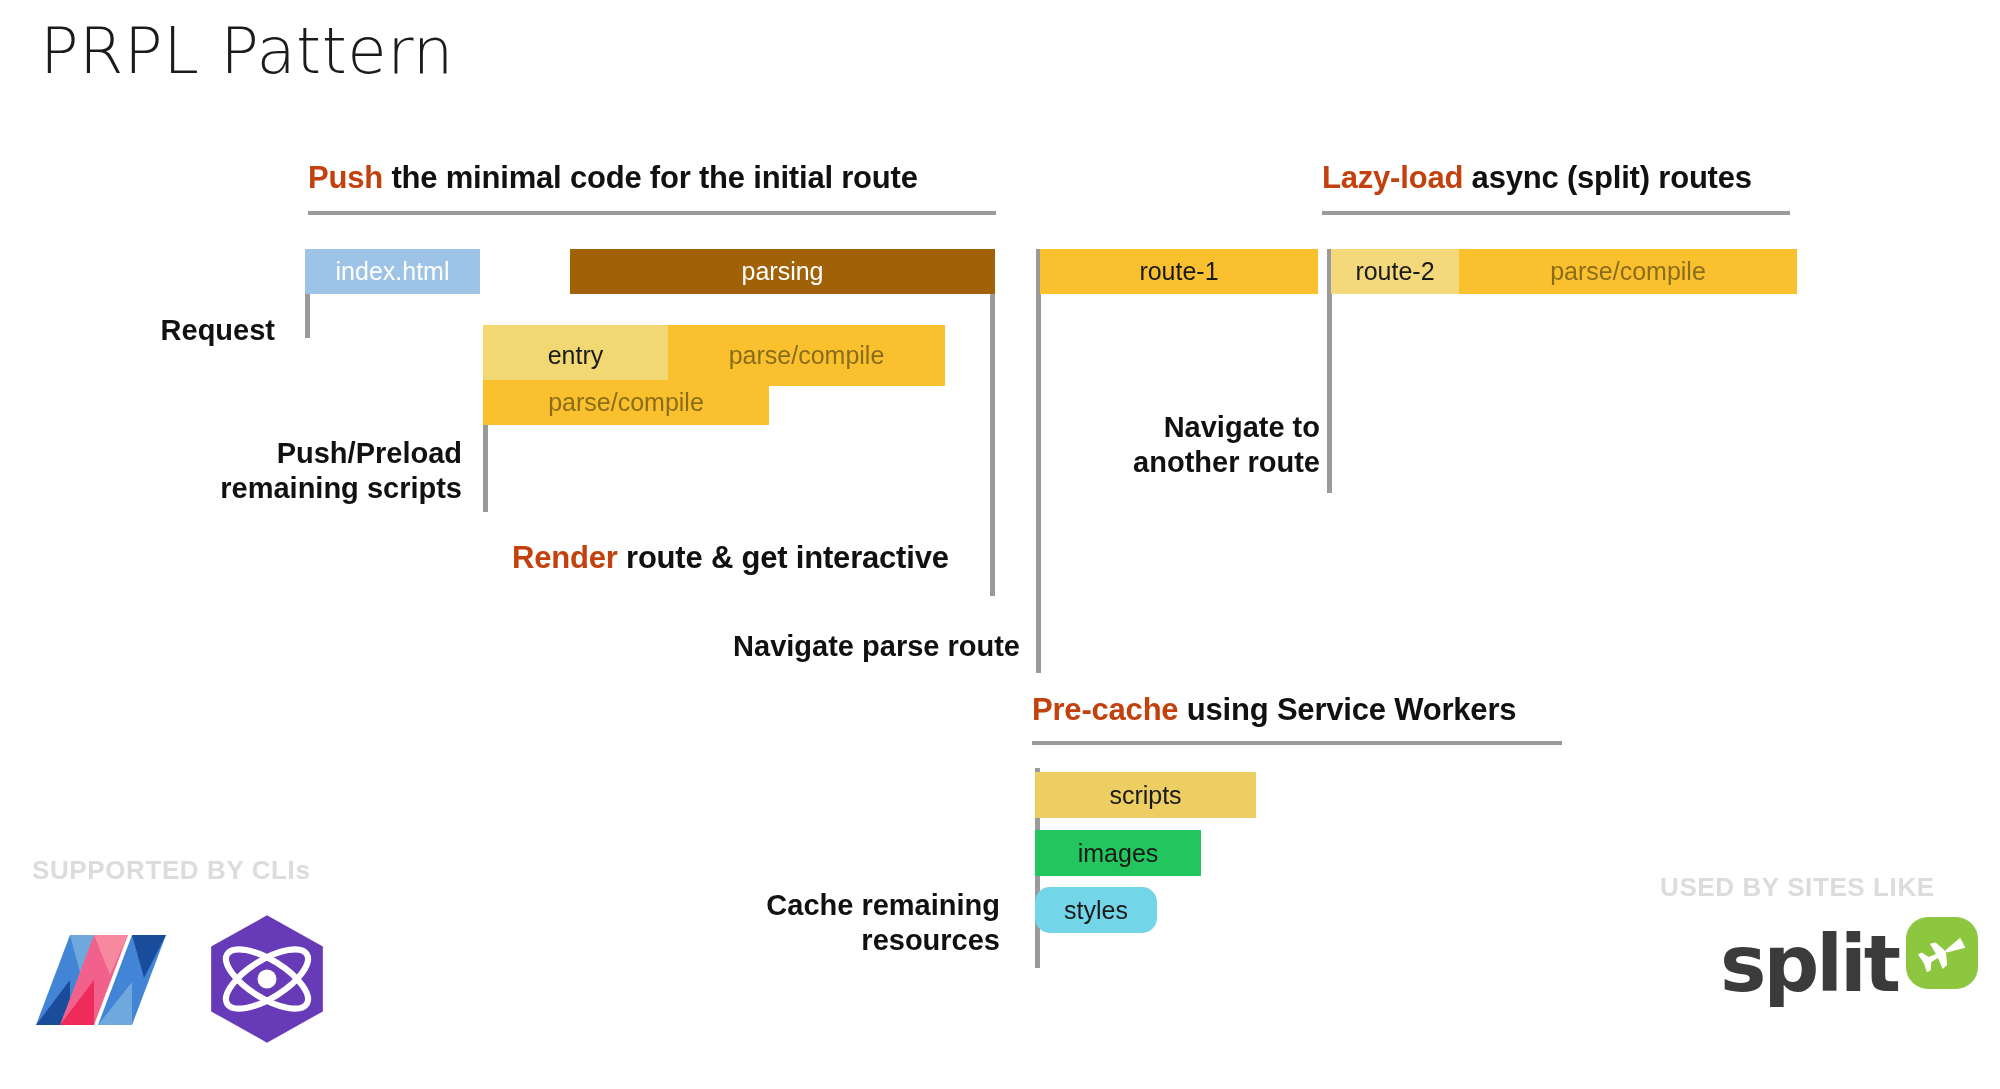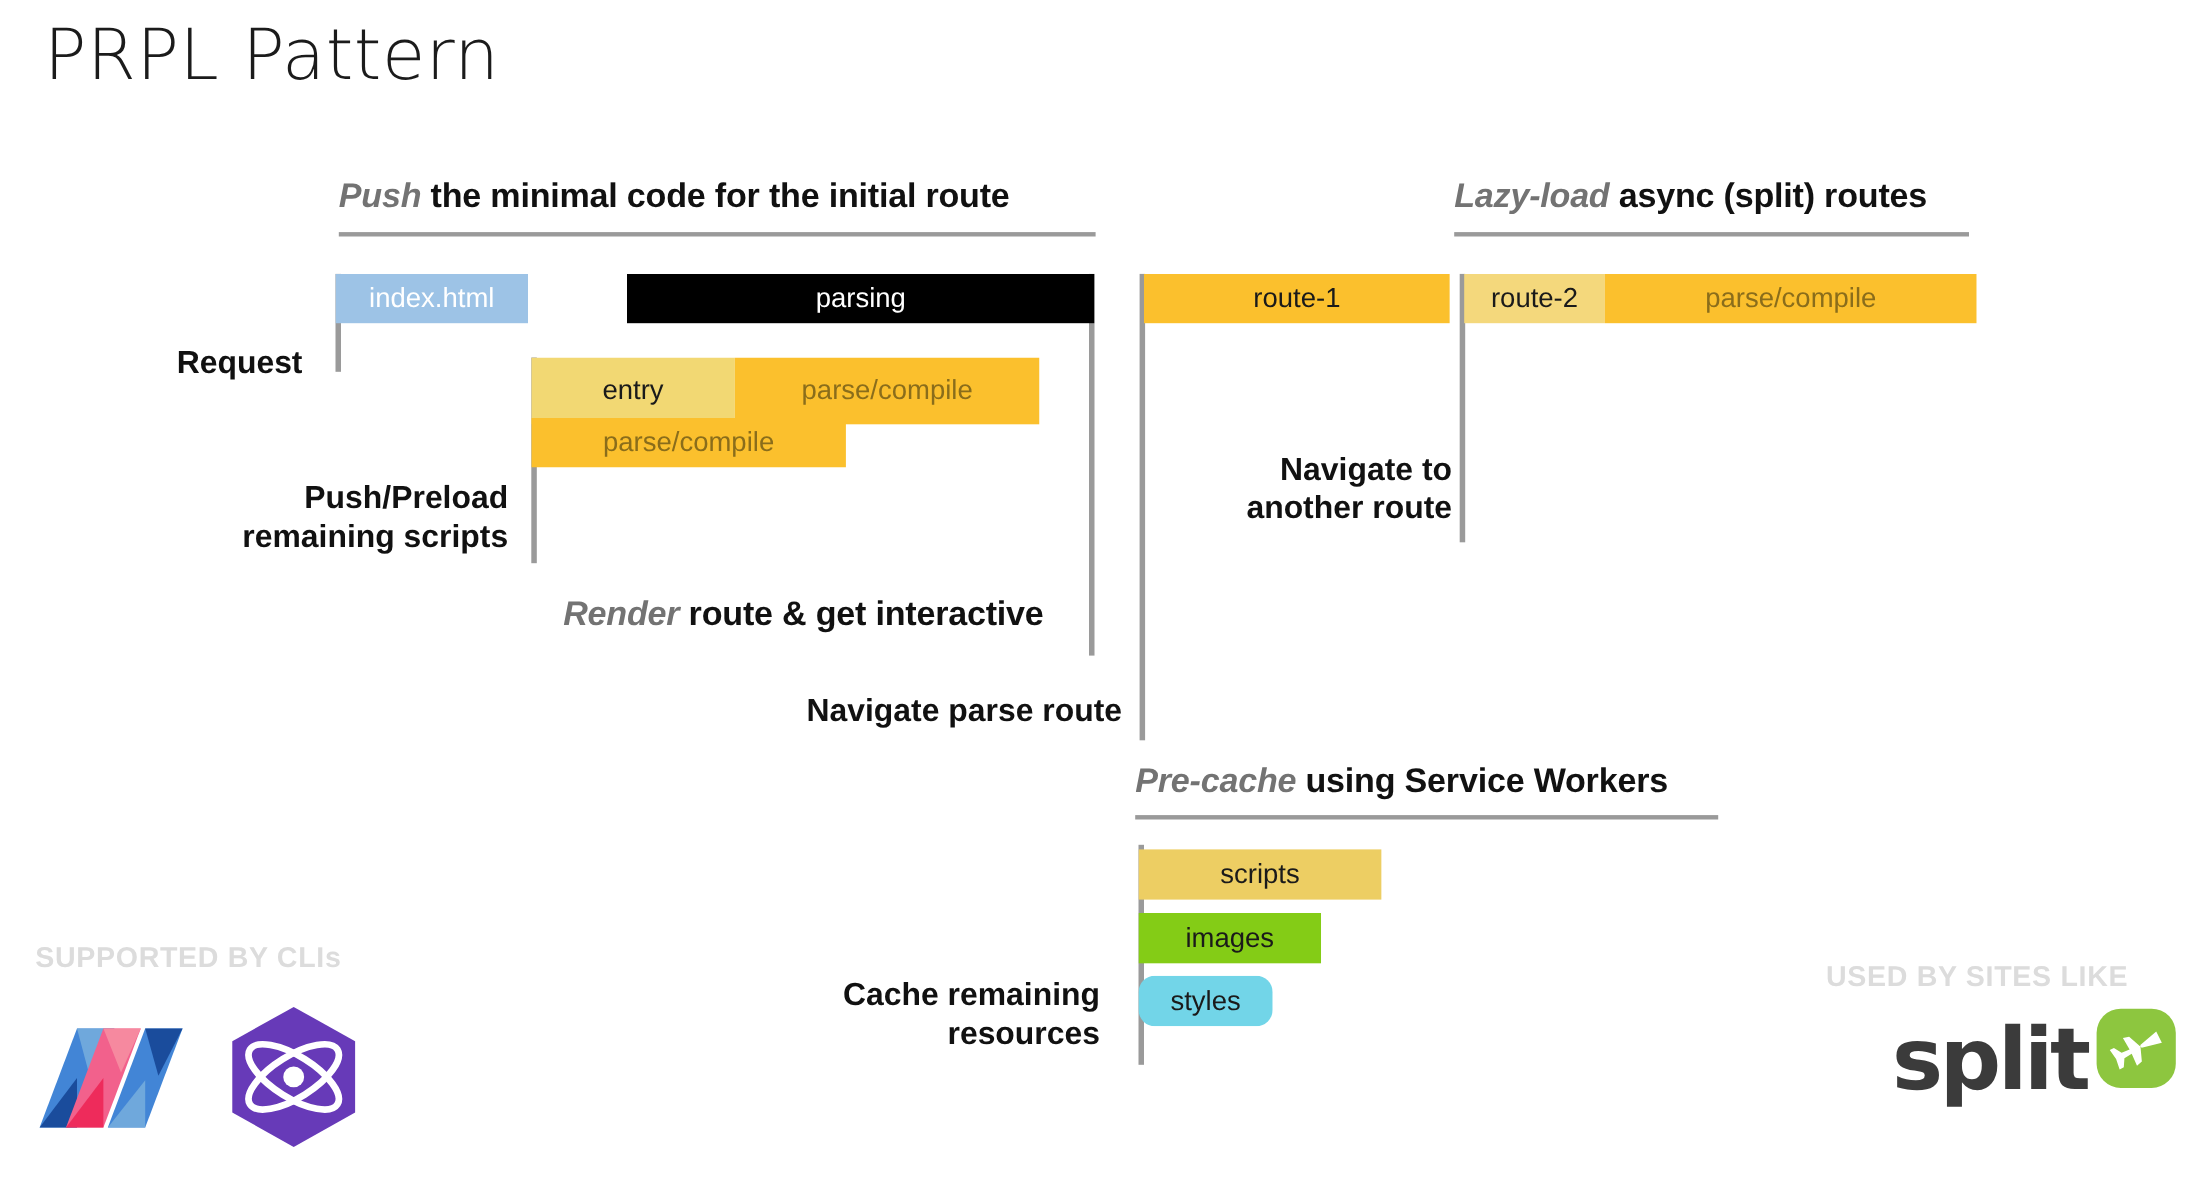--- a/index.html
+++ b/index.html
@@ -34,21 +34,21 @@
 
   
   .section-heading {
     position: absolute;
     font-size: 31px;
     font-weight: bold;
     color: #111111;
     white-space: nowrap;
     letter-spacing: -0.2px;
   }
-  .section-heading .accent { color: #737373; font-style: italic; }
+  .section-heading .accent { color: #c2410c; }
 
   .heading-rule {
     position: absolute;
     height: 4px;
     background: #9a9a9a;
   }
 
   
   .bar {
     position: absolute;
@@ -62,27 +62,27 @@
     height: 100%;
     display: flex;
     align-items: center;
     justify-content: center;
     box-sizing: border-box;
     white-space: nowrap;
   }
 
   
   .c-indexhtml { background: #9DC3E6; color: #ffffff; }
-  .c-parsing   { background: #000000; color: #ffffff; }
+  .c-parsing   { background: #a16207; color: #ffffff; }
   .c-light     { background: #F2D873; color: #1a1a1a; }
   .c-amber     { background: #FBC02D; color: #8a6d1b; }
   .c-route1    { background: #FBC02D; color: #1a1a1a; }
   .c-route2    { background: #F4D87C; color: #1a1a1a; }
   .c-scripts   { background: #EDCE63; color: #1a1a1a; }
-  .c-images    { background: #84cc16; color: #1a1a1a; }
+  .c-images    { background: #22c55e; color: #1a1a1a; }
   .c-styles    { background: #72D5E8; color: #1a1a1a; border-radius: 15px; }
 
   
   .vrule {
     position: absolute;
     width: 5px;
     background: #9a9a9a;
   }
 
   

